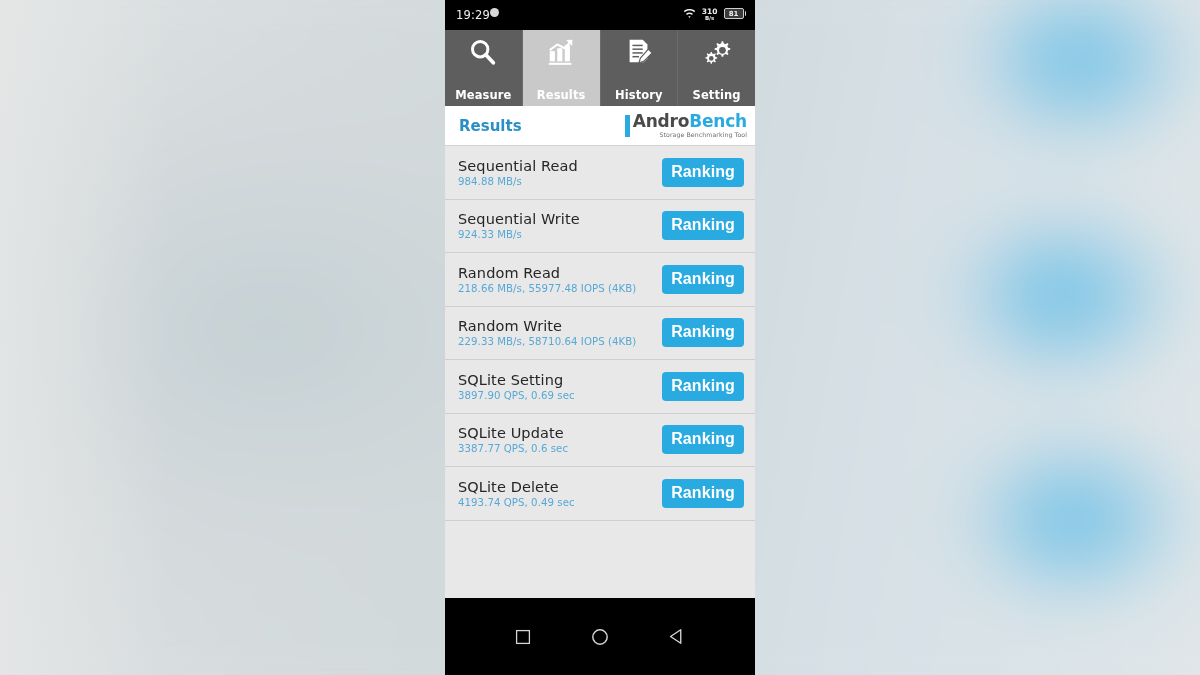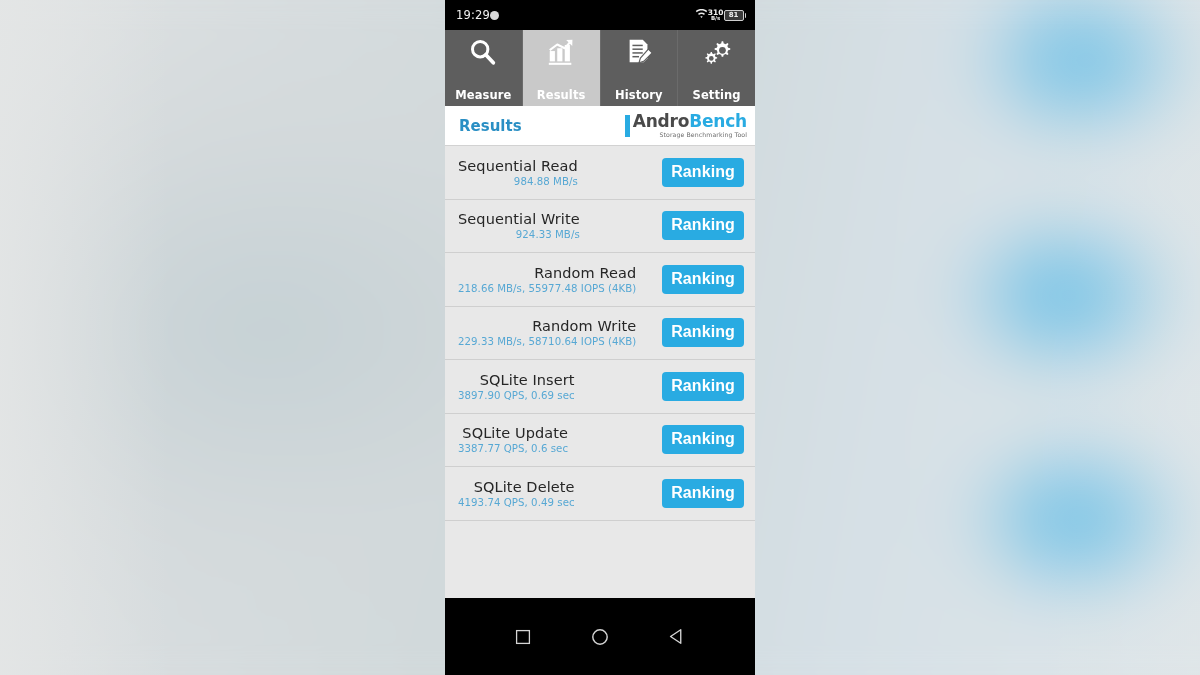--- a/index.html
+++ b/index.html
@@ -40,27 +40,27 @@
     overflow: hidden;
   }
 
   
   .statusbar {
     height: 30px; background: #000; color: #f1f1f1;
     display: flex; align-items: center;
     padding: 0 9px 0 11px;
     font-size: 11.5px;
   }
-  .sb-left { display: flex; align-items: center; }
+  .sb-left { display: flex; }
   .sb-time { font-size: 11.5px; letter-spacing: 0.2px; }
   .punchhole {
     width: 9px; height: 9px; border-radius: 50%;
     background: #d9d9d9;
   }
-  .sb-right { margin-left: auto; display: flex; align-items: center; }
+  .sb-right { margin-left: auto; display: flex; align-items: flex-start; gap: 6px; }
   .netspeed { display: flex; flex-direction: column; align-items: center; line-height: 1; }
   .netspeed .val { font-size: 7.5px; font-weight: bold; }
   .netspeed .unit { font-size: 5.5px; font-weight: bold; }
   .battery {
     display: flex; align-items: center;
   }
   .battery .body {
     border: 1px solid #cfcfcf; border-radius: 2px;
     padding: 0 2px; height: 11px;
     display: flex; align-items: center; justify-content: center;
@@ -106,21 +106,21 @@
 
   
   .list { background: #e8e8e8; }
   .row {
     height: 53.5px;
     display: flex; align-items: center;
     padding: 0 11px 0 13px;
     border-bottom: 1px solid #cfcfcf;
     cursor: pointer;
   }
-  .row .texts { display: flex; flex-direction: column; justify-content: center; gap: 2px; text-align: right; }
+  .row .texts { display: flex; flex-direction: column; justify-content: center; gap: 2px; }
   .row .r-title { font-size: 14.5px; color: #262626; letter-spacing: 0.1px; }
   .row .r-value { font-size: 10.2px; color: #57a8d4; letter-spacing: 0.05px; }
   .rank-btn {
     margin-left: auto;
     background: #29abe2; color: #ffffff;
     font-size: 16px; font-weight: bold;
     border: none; border-radius: 4px;
     padding: 5px 9px 6px;
     cursor: pointer;
     letter-spacing: 0.1px;
@@ -268,21 +268,21 @@
         <div class="row">
           <span class="texts">
             <span class="r-title">Random Write</span>
             <span class="r-value">229.33 MB/s, 58710.64 IOPS (4KB)</span>
           </span>
           <button class="rank-btn">Ranking</button>
         </div>
 
         <div class="row">
           <span class="texts">
-            <span class="r-title">SQLite Insert</span>
+            <span class="r-title">SQLite Setting</span>
             <span class="r-value">3897.90 QPS, 0.69 sec</span>
           </span>
           <button class="rank-btn">Ranking</button>
         </div>
 
         <div class="row">
           <span class="texts">
             <span class="r-title">SQLite Update</span>
             <span class="r-value">3387.77 QPS, 0.6 sec</span>
           </span>

